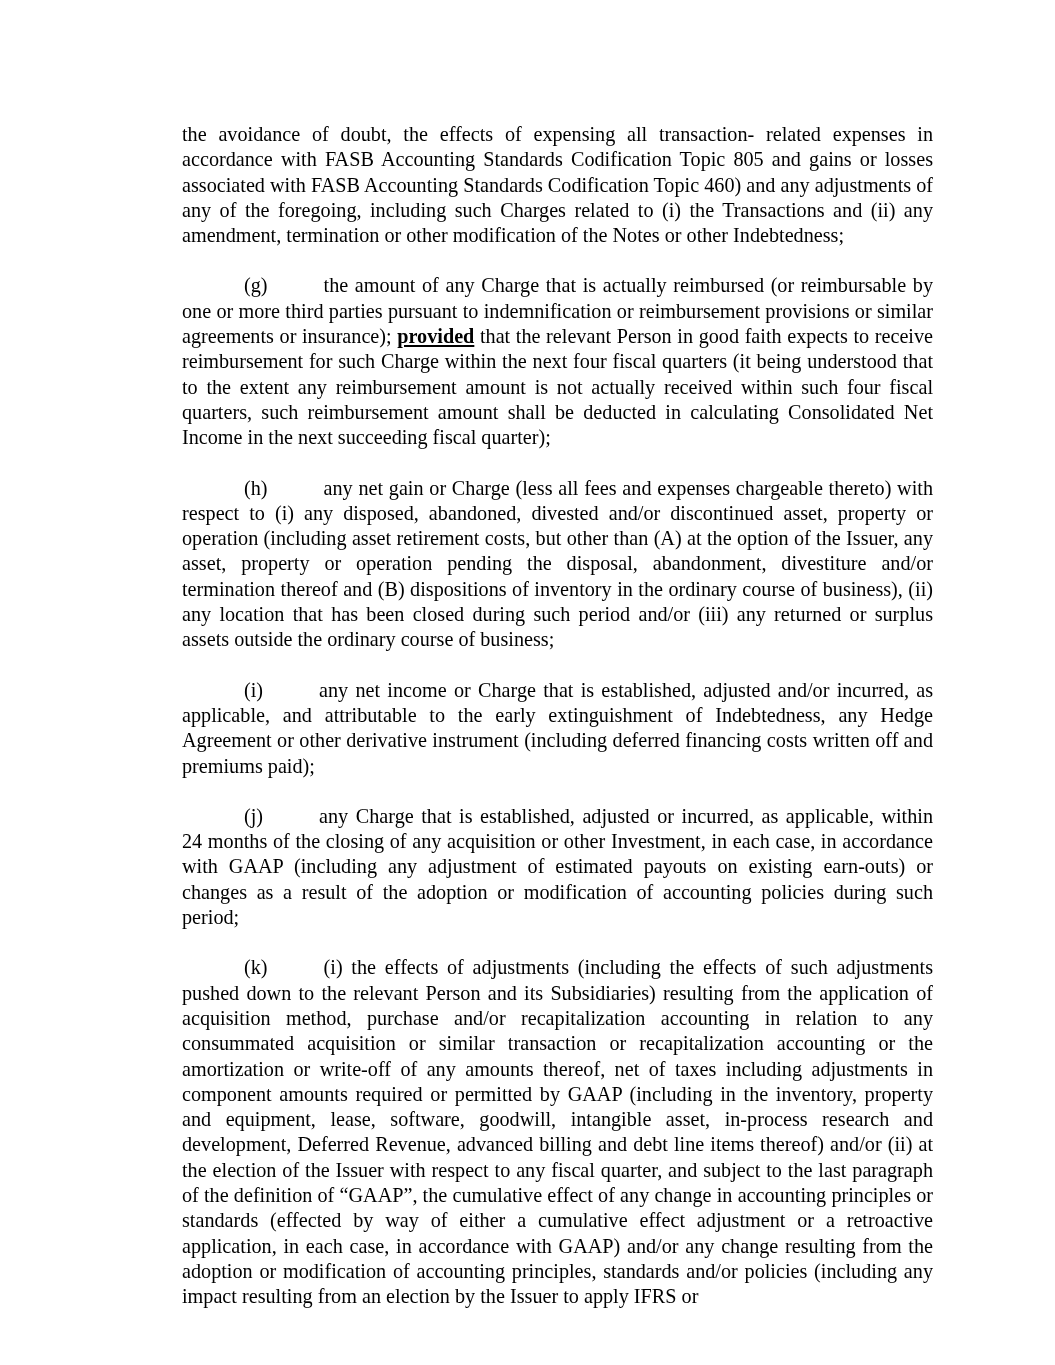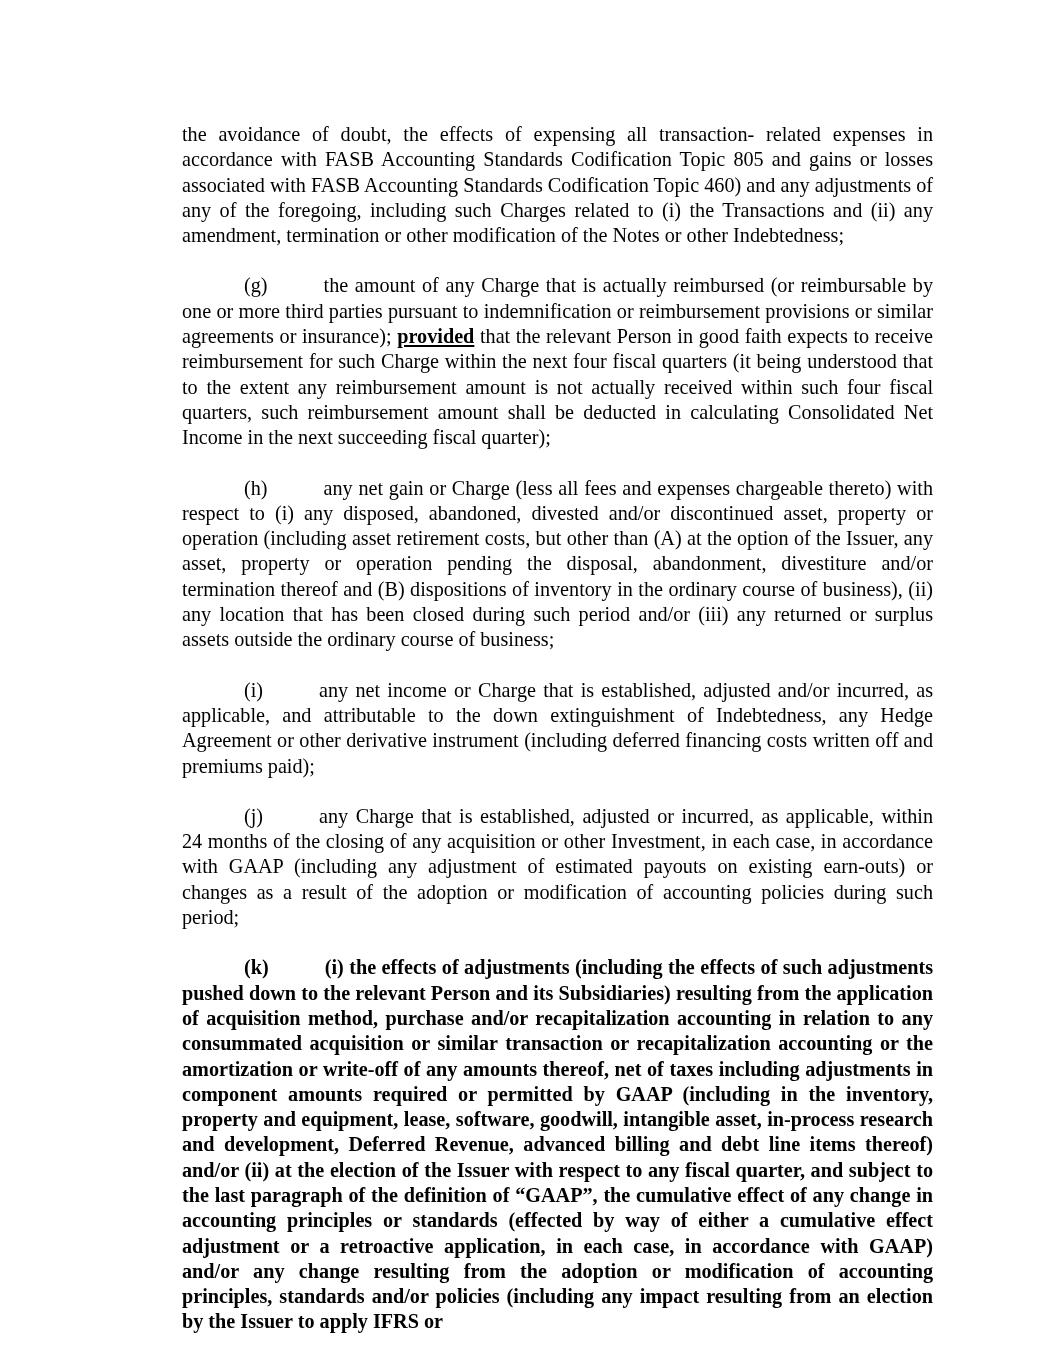--- a/index.html
+++ b/index.html
@@ -26,21 +26,20 @@
   p.para {
     margin: 0 0 25px 0;
     font-size: 20.2px;
     line-height: 25.3px;
     text-align: justify;
     text-justify: inter-word;
     hyphens: none;
   }
   p.para:last-of-type {
     margin-bottom: 16px;
-    font-weight: bold;
   }
   .indent {
     display: inline-block;
     width: 62px;
   }
   .lbl-gap {
     display: inline-block;
     width: 56px;
   }
   u.underline {
@@ -69,21 +68,21 @@
 
     <p class="para">
       <span class="indent"></span><span>(g)</span><span class="lbl-gap"></span><span>the amount of any Charge that is actually reimbursed (or reimbursable by one or more third parties pursuant to indemnification or reimbursement provisions or similar agreements or insurance); </span><u class="underline">provided</u><span> that the relevant Person in good faith expects to receive reimbursement for such Charge within the next four fiscal quarters (it being understood that to the extent any reimbursement amount is not actually received within such four fiscal quarters, such reimbursement amount shall be deducted in calculating Consolidated Net Income in the next succeeding fiscal quarter);</span>
     </p>
 
     <p class="para">
       <span class="indent"></span><span>(h)</span><span class="lbl-gap"></span><span>any net gain or Charge (less all fees and expenses chargeable thereto) with respect to (i) any disposed, abandoned, divested and/or discontinued asset, property or operation (including asset retirement costs, but other than (A) at the option of the Issuer, any asset, property or operation pending the disposal, abandonment, divestiture and/or termination thereof and (B) dispositions of inventory in the ordinary course of business), (ii) any location that has been closed during such period and/or (iii) any returned or surplus assets outside the ordinary course of business;</span>
     </p>
 
     <p class="para">
-      <span class="indent"></span><span>(i)</span><span class="lbl-gap"></span><span>any net income or Charge that is established, adjusted and/or incurred, as applicable, and attributable to the down extinguishment of Indebtedness, any Hedge Agreement or other derivative instrument (including deferred financing costs written off and premiums paid);</span>
+      <span class="indent"></span><span>(i)</span><span class="lbl-gap"></span><span>any net income or Charge that is established, adjusted and/or incurred, as applicable, and attributable to the early extinguishment of Indebtedness, any Hedge Agreement or other derivative instrument (including deferred financing costs written off and premiums paid);</span>
     </p>
 
     <p class="para">
       <span class="indent"></span><span>(j)</span><span class="lbl-gap"></span><span>any Charge that is established, adjusted or incurred, as applicable, within 24 months of the closing of any acquisition or other Investment, in each case, in accordance with GAAP (including any adjustment of estimated payouts on existing earn-outs) or changes as a result of the adoption or modification of accounting policies during such period;</span>
     </p>
 
     <p class="para">
       <span class="indent"></span><span>(k)</span><span class="lbl-gap"></span><span>(i) the effects of adjustments (including the effects of such adjustments pushed down to the relevant Person and its Subsidiaries) resulting from the application of acquisition method, purchase and/or recapitalization accounting in relation to any consummated acquisition or similar transaction or recapitalization accounting or the amortization or write-off of any amounts thereof, net of taxes including adjustments in component amounts required or permitted by GAAP (including in the inventory, property and equipment, lease, software, goodwill, intangible asset, in-process research and development, Deferred Revenue, advanced billing and debt line items thereof) and/or (ii) at the election of the Issuer with respect to any fiscal quarter, and subject to the last paragraph of the definition of “GAAP”, the cumulative effect of any change in accounting principles or standards (effected by way of either a cumulative effect adjustment or a retroactive application, in each case, in accordance with GAAP) and/or any change resulting from the adoption or modification of accounting principles, standards and/or policies (including any impact resulting from an election by the Issuer to apply IFRS or</span>
     </p>
 

